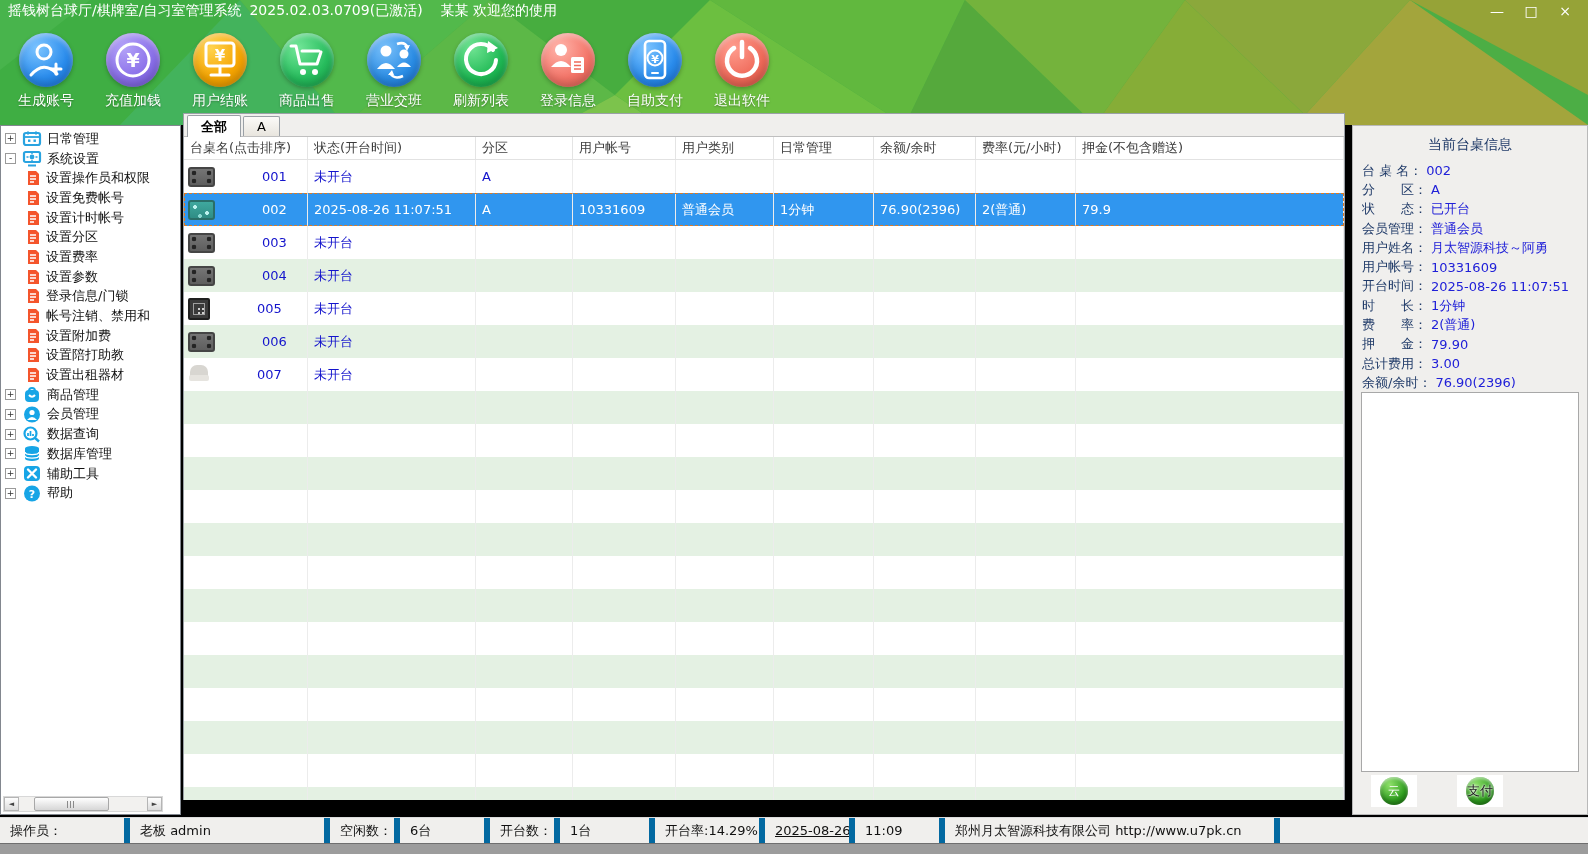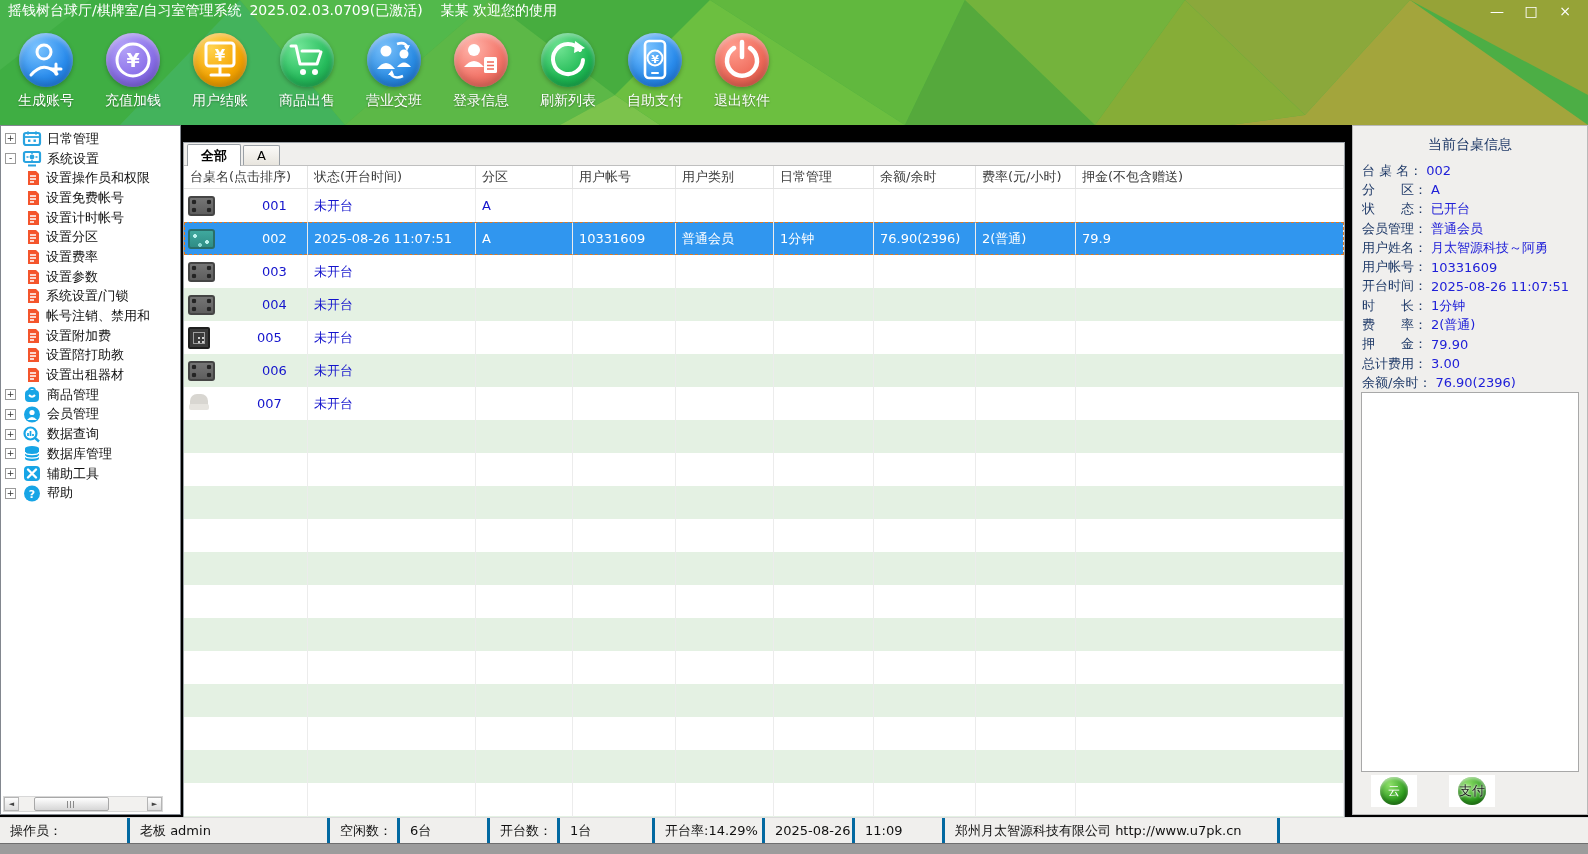--- a/index.html
+++ b/index.html
@@ -42,21 +42,21 @@
   .tlabel { overflow:hidden; }
 
   
   .hscroll { position:absolute; left:2px; bottom:2px; width:160px; height:16px; background:#f2f1ef; border:1px solid #d8d8d8; display:flex; align-items:stretch; }
   .harrow { width:15px; background:linear-gradient(#fefefe,#dcdcdc); border:1px solid #b5b5b5; font-size:7px; color:#444; display:flex; align-items:center; justify-content:center; }
   .htrack { flex:1; position:relative; }
   .hthumb { position:absolute; left:12%; top:0; bottom:0; width:58%; background:linear-gradient(#ffffff,#d6d6d6); border:1px solid #a8a8a8; border-radius:2px; display:flex; align-items:center; justify-content:center; }
   .grip { width:9px; height:7px; background:repeating-linear-gradient(90deg,#8a8a8a 0 1px,transparent 1px 3px); }
 
   
-  .main { position:absolute; left:183px; top:142px; width:1162px; height:687px; background:#fff; border:1px solid #9aa0a6; }
+  .main { position:absolute; left:183px; top:113px; width:1162px; height:687px; background:#fff; border:1px solid #9aa0a6; }
   .tabbar { height:23px; background:#f0efed; display:flex; align-items:flex-end; padding-left:3px; border-bottom:1px solid #bfbfbf; }
   .tab { height:20px; padding:0 13px; margin-right:2px; border:1px solid #9aa0a6; border-bottom:none; border-radius:2px 2px 0 0; background:linear-gradient(#fbfaf8,#e8e5de); font-size:13px; display:flex; align-items:center; cursor:pointer; }
   .tab.active { background:#fff; font-weight:bold; height:22px; margin-bottom:-1px; }
   .thead { display:flex; height:23px; font-size:13px; color:#3c3c3c; border-bottom:1px solid #e2e2e2; }
   .th { display:flex; align-items:center; padding-left:6px; border-right:1px solid #e4e4e4; overflow:hidden; white-space:nowrap; cursor:pointer; }
   .c0{width:124px;} .c1{width:168px;} .c2{width:97px;} .c3{width:103px;} .c4{width:98px;} .c5{width:100px;} .c6{width:102px;} .c7{width:100px;} .c8{flex:1;}
   .rows { height:640px; overflow:hidden; }
   .row { display:flex; height:33px; font-size:13px; color:#1414cc; }
   .row.green { background:#e4f1e3; }
   .row.white { background:#fff; }
@@ -89,28 +89,28 @@
   
   .rpanel { position:absolute; left:1352px; top:125px; width:236px; height:690px; background:#f0efed; border:1px solid #b9b9b9; }
   .rtitle { text-align:center; margin-top:10px; font-size:14px; color:#1f3a68; }
   .rfields { margin:7px 0 0 9px; font-size:13px; }
   .rfield { height:19.3px; display:flex; align-items:center; white-space:nowrap; overflow:hidden; }
   .rfield .lbl { color:#1f3a68; }
   .rfield .val { color:#2020d8; margin-left:4px; }
   .rbox { position:absolute; left:8px; top:266px; right:8px; bottom:42px; background:#fff; border:1px solid #a8a8a8; }
   .btnrow { position:absolute; left:0; right:0; bottom:7px; height:32px; }
   .tilebtn { position:absolute; top:0; width:46px; height:32px; background:#fff; display:flex; align-items:center; justify-content:center; cursor:pointer; }
-  .tile-cloud { left:18px; } .tile-pay { left:96px;justify-content:center; }
+  .tile-cloud { left:18px; } .tile-pay { left:104px;justify-content:center; }
   .gorb { width:28px; height:28px; border-radius:50%; background:radial-gradient(circle at 35% 28%, #8fe06a, #2f9e1f 60%, #1d7a12); box-shadow:inset 0 2px 3px rgba(255,255,255,.5), inset 0 -3px 5px rgba(0,0,0,.3); display:flex; align-items:center; justify-content:center; font-size:12px; color:#fff; }
   .gorb.paytext { font-size:13px; color:#1a1a1a; text-shadow:0 0 2px #fff,0 0 3px #fff; white-space:nowrap; overflow:visible; }
 
   
   .statusbar { position:absolute; left:0; top:817px; width:1588px; height:26px; background:#f0efed; border-top:1px solid #dcdcdc; display:flex; align-items:stretch; font-size:13px; color:#111; }
-  .sb { display:flex; align-items:center; padding-left:10px; border-right:3px solid #0369a1; white-space:nowrap; overflow:hidden; }
-  .sb0{width:130px;} .sb1{width:200px;} .sb2{width:70px;} .sb3{width:90px;} .sb4{width:70px;} .sb5{width:95px;} .sb6{width:110px;} .sb7{width:90px;} .sb8{width:90px;} .sb9{width:335px;} .sb10{flex:1; border-right:none;}
+  .sb { display:flex; align-items:center; padding-left:10px; border-right:6px solid #0369a1; white-space:nowrap; overflow:hidden; }
+  .sb0{width:130px;} .sb1{width:200px;} .sb2{width:70px;} .sb3{width:90px;} .sb4{width:70px;} .sb5{width:95px;} .sb6{width:110px;} .sb7{width:90px;text-decoration:underline;} .sb8{width:90px;} .sb9{width:335px;} .sb10{flex:1; border-right:none;}
   .bottomstrip { position:absolute; left:0; top:843px; width:1588px; height:11px; background:#9c9c9c; border-top:1px solid #6f6f6f; }
 </style>
 </head>
 <body>
 
 <div class="window">
 
   <div class="topbg">
     <svg width="1588" height="125" viewBox="0 0 1588 125" preserveAspectRatio="none">
       <rect width="1588" height="125" fill="#4cae45"></rect>
@@ -193,40 +193,40 @@
             <path d="M30,34 q7,-9 14,0 z" fill="#fff"></path>
           <path d="M30,11 q8,-3 11,4" fill="none" stroke="#fff" stroke-width="2.5"></path>
             <polygon points="43,12 40,18 37,13" fill="#fff"></polygon>
           <path d="M36,43 q-9,4 -13,-3" fill="none" stroke="#fff" stroke-width="2.5"></path>
             <polygon points="21,42 25,37 27,42" fill="#fff"></polygon>
         </svg>
       </div>
       <div class="tool-label">营业交班</div>
     </div>
     <div class="tool">
+      <div class="orb orb-green2">
+        <svg width="54" height="54" viewBox="0 0 54 54" fill="none">
+          <path d="M39,17 a15,15 0 1 0 3,10" stroke="#fff" stroke-width="4" stroke-linecap="round"></path>
+          <polygon points="34,8 44,15 33,20" fill="#fff"></polygon>
+        </svg>
+      </div>
+      <div class="tool-label">刷新列表</div>
+    </div>
+    <div class="tool">
       <div class="orb orb-pink">
         <svg width="54" height="54" viewBox="0 0 54 54">
           <circle cx="20" cy="17" r="6" fill="#fff"></circle>
             <path d="M10,34 q10,-12 20,0 z" fill="#fff"></path>
           <rect x="30" y="24" width="13" height="16" rx="1.5" fill="#fff"></rect>
           <path d="M33,29 h7 M33,32.5 h7 M33,36 h7" stroke="#ef6a5a" stroke-width="1.6"></path>
         </svg>
       </div>
       <div class="tool-label">登录信息</div>
     </div>
     <div class="tool">
-      <div class="orb orb-green2">
-        <svg width="54" height="54" viewBox="0 0 54 54" fill="none">
-          <path d="M39,17 a15,15 0 1 0 3,10" stroke="#fff" stroke-width="4" stroke-linecap="round"></path>
-          <polygon points="34,8 44,15 33,20" fill="#fff"></polygon>
-        </svg>
-      </div>
-      <div class="tool-label">刷新列表</div>
-    </div>
-    <div class="tool">
       <div class="orb orb-blue">
         <svg width="54" height="54" viewBox="0 0 54 54" fill="none">
           <rect x="17" y="8" width="20" height="37" rx="4" stroke="#fff" stroke-width="2.6"></rect>
           <circle cx="27" cy="25" r="7.5" stroke="#fff" stroke-width="2"></circle>
           <text x="27" y="29.5" font-size="11" font-weight="bold" fill="#fff" text-anchor="middle" font-family="DejaVu Sans">¥</text>
           <path d="M24,40 h6" stroke="#fff" stroke-width="2" stroke-linecap="round"></path>
         </svg>
       </div>
       <div class="tool-label">自助支付</div>
     </div>
@@ -321,21 +321,21 @@
         </span>
       <span class="tlabel">设置参数</span>
     </div>
     <div class="titem lv1">
       <span class="ticon">
           <svg width="16" height="16" viewBox="0 0 16 16">
             <path d="M3,1 h8 l3,3 v11 h-11 z" fill="#f4552c"></path>
             <path d="M5,6 h6 M5,9 h6 M5,12 h4" stroke="#fff" stroke-width="1.6"></path>
           </svg>
         </span>
-      <span class="tlabel">系统设置/门锁</span>
+      <span class="tlabel">登录信息/门锁</span>
     </div>
     <div class="titem lv1">
       <span class="ticon">
           <svg width="16" height="16" viewBox="0 0 16 16">
             <path d="M3,1 h8 l3,3 v11 h-11 z" fill="#f4552c"></path>
             <path d="M5,6 h6 M5,9 h6 M5,12 h4" stroke="#fff" stroke-width="1.6"></path>
           </svg>
         </span>
       <span class="tlabel">帐号注销、禁用和</span>
     </div>

